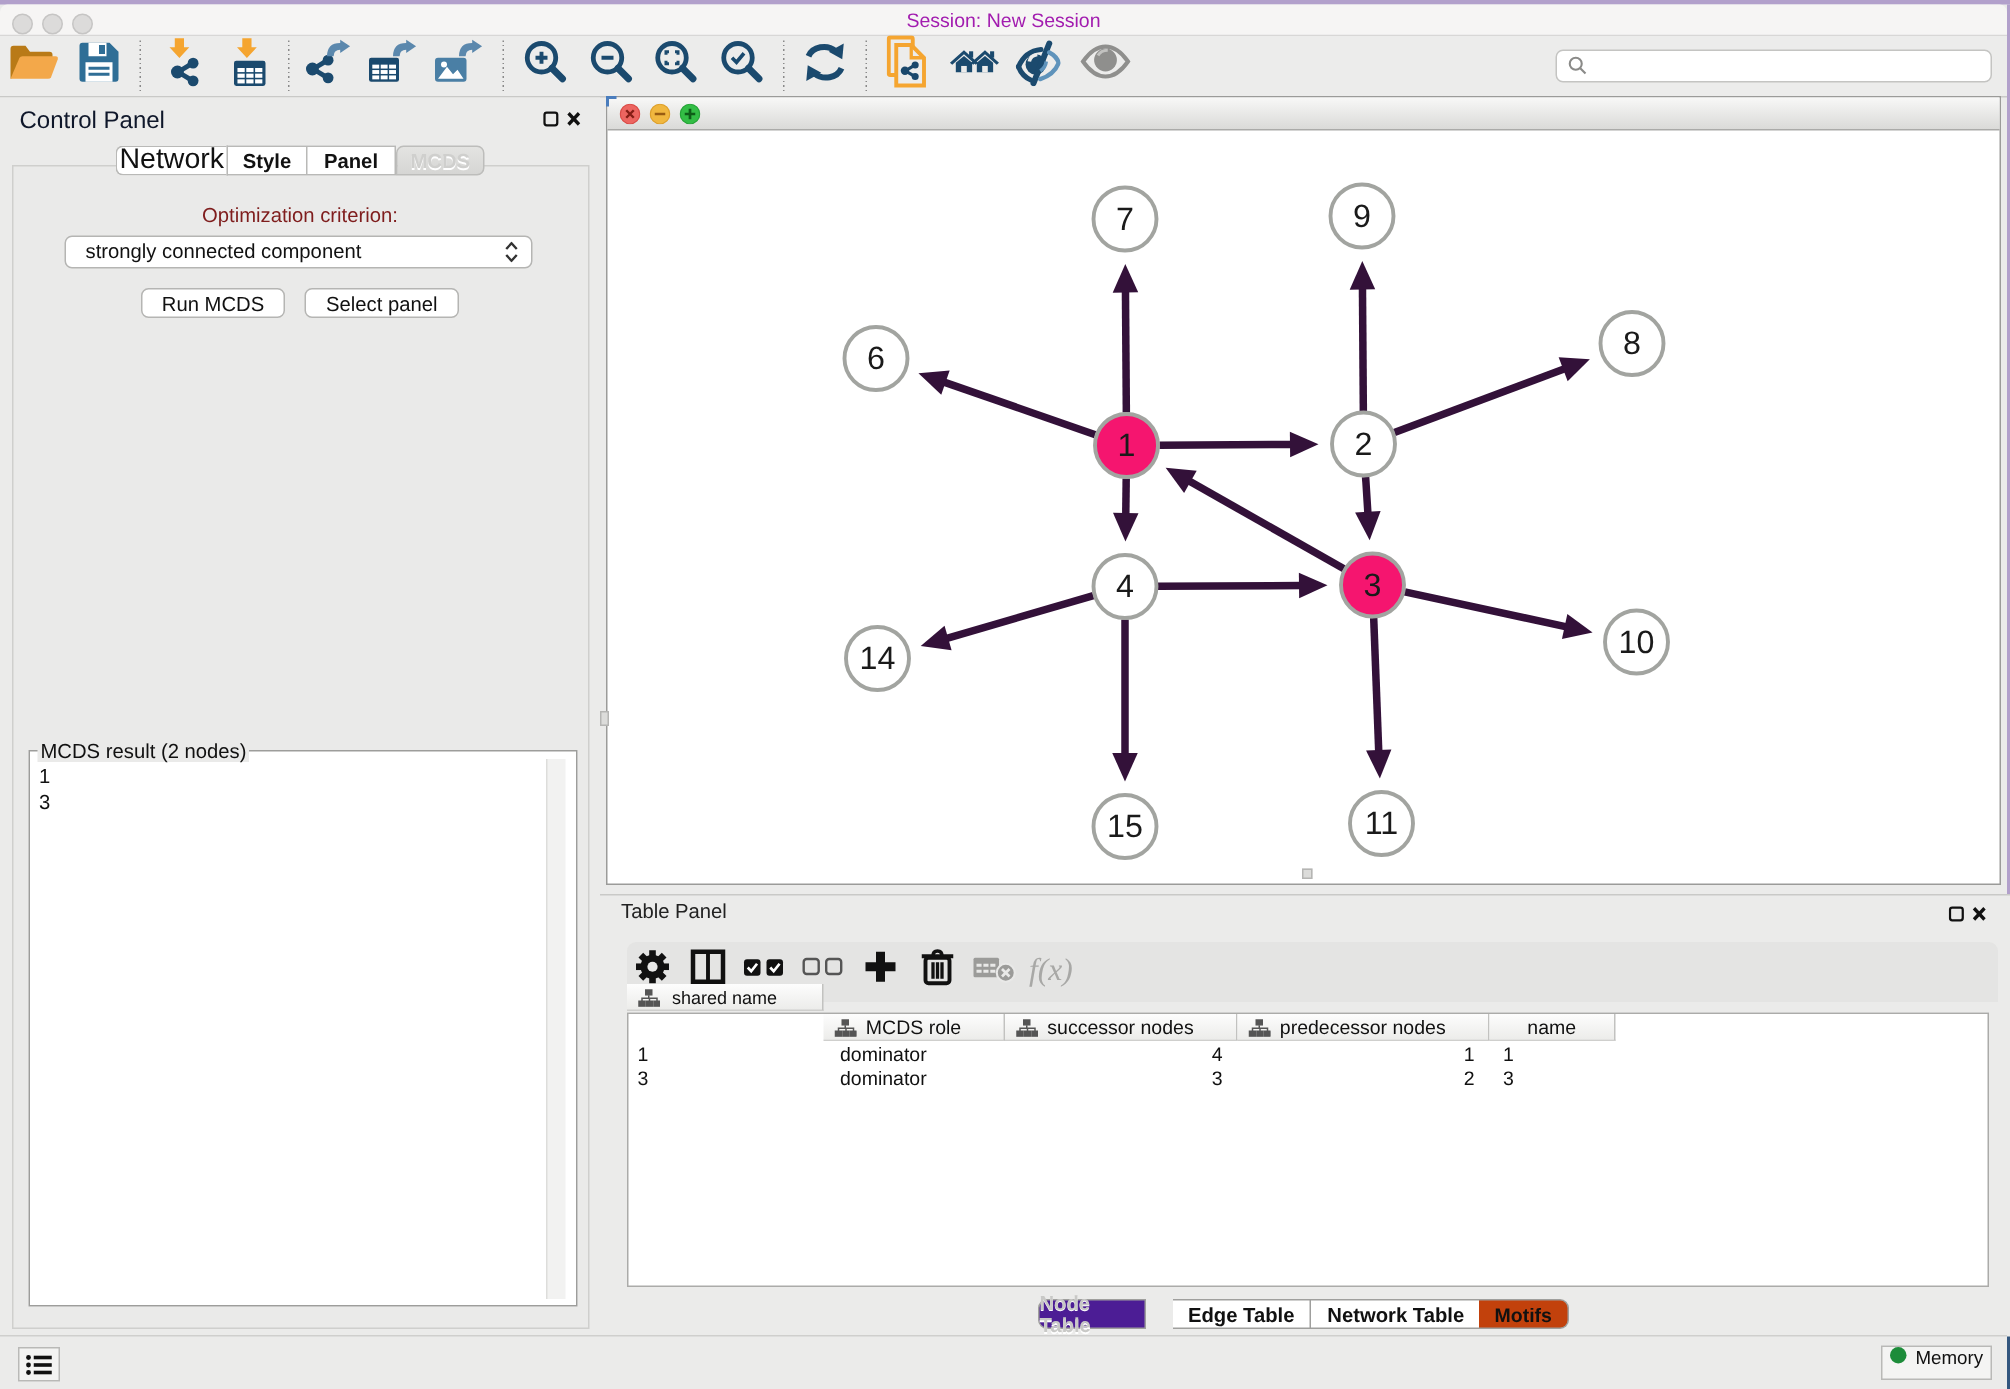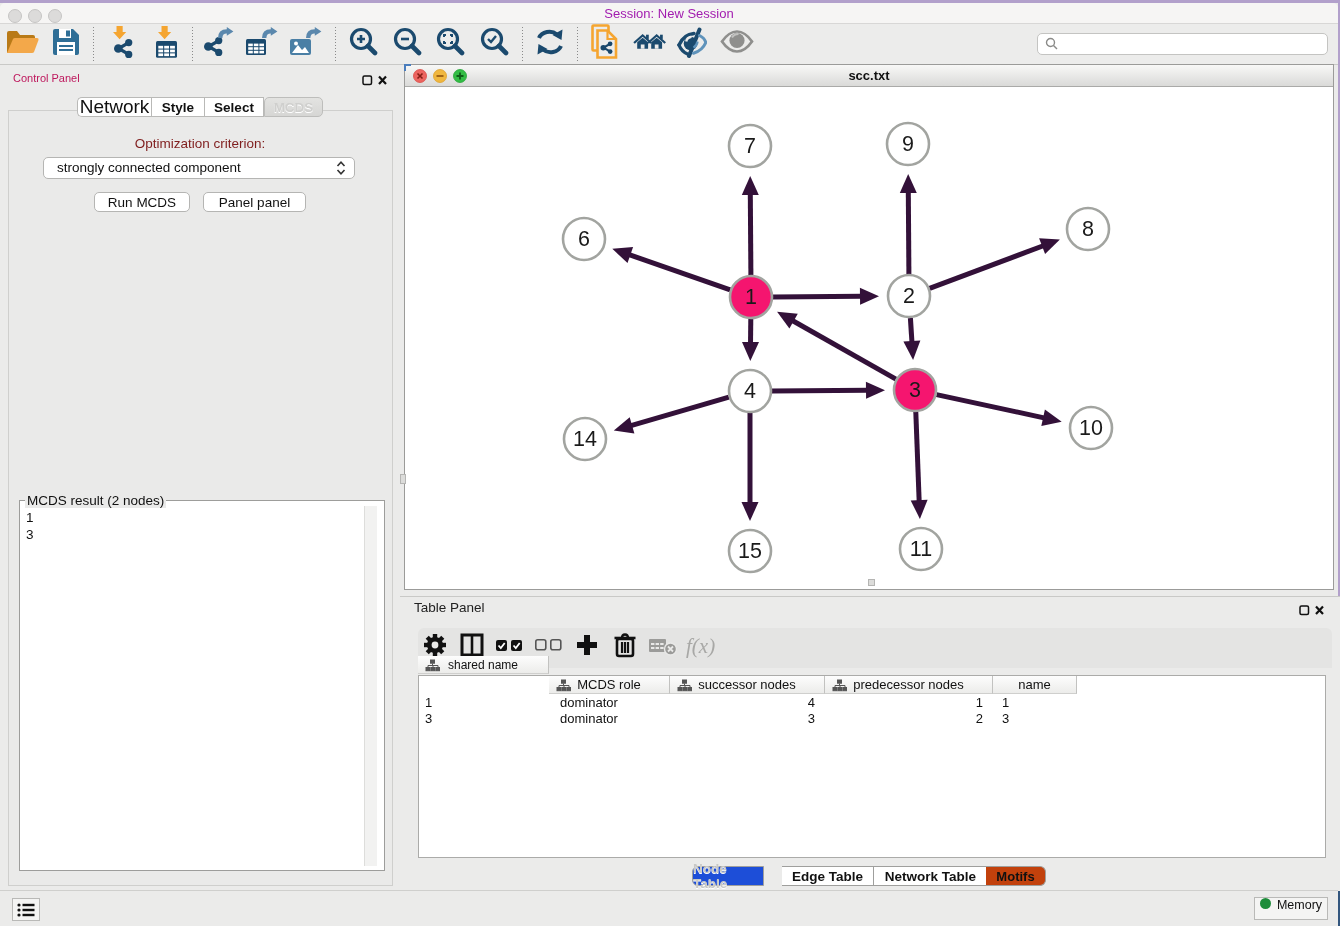--- a/index.html
+++ b/index.html
@@ -177,61 +177,60 @@
 <div class="abs" style="left:522px;top:27px;height:34px;width:1px;background:repeating-linear-gradient(#8a8a8a 0 1px,rgba(0,0,0,0) 1px 3px)"></div>
 <div class="abs" style="left:577px;top:27px;height:34px;width:1px;background:repeating-linear-gradient(#8a8a8a 0 1px,rgba(0,0,0,0) 1px 3px)"></div>
 <div class="abs" style="left:1037px;top:33px;width:289px;height:20px;background:#fff;border:1px solid #c4c4c2;border-radius:5px;">
     <svg width="14" height="14" viewBox="0 0 14 14" style="position:absolute;left:7px;top:3px">
       <circle cx="5.5" cy="5.5" r="4" fill="none" stroke="#8a8a88" stroke-width="1.4"></circle>
       <line x1="8.5" y1="8.5" x2="12" y2="12" stroke="#8a8a88" stroke-width="1.4"></line>
     </svg>
   </div>
 
 <div class="abs" style="left:0;top:65px;width:400px;height:825px;background:#ebebea"></div>
-<div class="abs" style="left:13px;top:72px;font-size:11px;color:#be185d">Control Panel</div>
+<div class="abs" style="left:13px;top:72px;font-size:16px;color:#0f172a">Control Panel</div>
 <div class="abs" style="left:362px;top:72px"><svg width="26" height="11" viewBox="0 0 26 11">
       <rect x="1" y="1" width="8.5" height="8.5" rx="1.5" fill="none" stroke="#111" stroke-width="1.5"></rect>
       <path d="M17 1.5 L24 9 M24 1.5 L17 9" stroke="#111" stroke-width="2.2"></path>
     </svg></div>
 <div class="abs" style="left:8px;top:110px;width:383px;height:774px;border:1px solid #cfcfcd;background:#eaeae9"></div>
 <div style="position:absolute;left:77px;top:97px;width:74px;height:20px;border-radius:5px 0 0 5px;background:#fff;border:1px solid #b9b9b7;border-right:none;box-sizing:border-box;display:flex;align-items:center;justify-content:center;font-size:19px;font-weight:400;color:#111">Network</div>
 <div style="position:absolute;left:151px;top:97px;width:53px;height:20px;background:#fff;border:1px solid #b9b9b7;border-right:none;box-sizing:border-box;display:flex;align-items:center;justify-content:center;font-size:13.5px;font-weight:700;color:#111">Style</div>
-<div style="position:absolute;left:204px;top:97px;width:60px;height:20px;background:#fff;border:1px solid #b9b9b7;border-right:1px solid #b9b9b7;box-sizing:border-box;display:flex;align-items:center;justify-content:center;font-size:13.5px;font-weight:700;color:#111">Select</div>
+<div style="position:absolute;left:204px;top:97px;width:60px;height:20px;background:#fff;border:1px solid #b9b9b7;border-right:1px solid #b9b9b7;box-sizing:border-box;display:flex;align-items:center;justify-content:center;font-size:13.5px;font-weight:700;color:#111">Panel</div>
 <div style="position:absolute;left:264px;top:97px;width:59px;height:20px;background:linear-gradient(#e3e3e1,#d6d6d4);border:1px solid #bdbdbb;border-radius:5px 5px 5px 0;box-sizing:border-box;display:flex;align-items:center;justify-content:center;font-size:13.5px;font-weight:700;color:#cfcfcd;text-shadow:0 1px 0 #fff">MCDS</div>
 <div class="abs" style="left:0;top:136px;width:400px;text-align:center;font-size:13.5px;color:#7f1d1d">Optimization criterion:</div>
 <div class="abs" style="left:43px;top:157px;width:310px;height:20px;background:#fff;border:1px solid #b5b5b3;border-radius:5px">
   <div class="abs" style="left:13px;top:2px;font-size:13.5px;color:#111">strongly connected component</div>
   <svg class="abs" width="10" height="14" viewBox="0 0 10 14" style="right:8px;top:3px">
     <path d="M1.5 5 L5 1.2 L8.5 5" fill="none" stroke="#333" stroke-width="1.6"></path>
     <path d="M1.5 9 L5 12.8 L8.5 9" fill="none" stroke="#333" stroke-width="1.6"></path>
   </svg>
 </div>
 <div class="abs" style="left:94px;top:192px;width:96px;height:20px;background:#fff;border:1px solid #b5b5b3;border-radius:5px;box-sizing:border-box;display:flex;align-items:center;justify-content:center;font-size:13.5px;color:#111">Run MCDS</div>
-<div class="abs" style="left:203px;top:192px;width:103px;height:20px;background:#fff;border:1px solid #b5b5b3;border-radius:5px;box-sizing:border-box;display:flex;align-items:center;justify-content:center;font-size:13.5px;color:#111">Panel panel</div>
+<div class="abs" style="left:203px;top:192px;width:103px;height:20px;background:#fff;border:1px solid #b5b5b3;border-radius:5px;box-sizing:border-box;display:flex;align-items:center;justify-content:center;font-size:13.5px;color:#111">Select panel</div>
 
 <div class="abs" style="left:19px;top:500px;width:364px;height:369px;border:1px solid #9d9d9b;background:#fff"></div>
 <div class="abs" style="left:25px;top:493px;background:#eaeae9;padding:0 2px;font-size:13.5px;color:#111">MCDS result (2 nodes)</div>
 <div class="abs" style="left:364px;top:506px;width:12px;height:360px;background:#f2f2f1;border-left:1px solid #dddddb"></div>
 <div class="abs" style="left:26px;top:509px;font-size:13.5px;color:#111;line-height:17px">1<br>3</div>
 
 <div class="abs" style="left:404px;top:64px;width:928px;height:524px;border:1px solid #9b9b99;background:#fff">
  <div class="abs" style="left:0;top:0;width:928px;height:21px;background:linear-gradient(#f8f8f7,#dadad8);border-bottom:1px solid #aaaaa8">
   <svg class="abs" width="14" height="14" style="left:8px;top:4px">
         <circle cx="7" cy="7" r="6.5" fill="#ec6560" stroke="#d94a45" stroke-width="0.8"></circle>
         <path d="M4.5 4.5 L9.5 9.5 M9.5 4.5 L4.5 9.5" stroke="#841d15" stroke-width="1.6"></path>
       </svg>
   <svg class="abs" width="14" height="14" style="left:28px;top:4px">
         <circle cx="7" cy="7" r="6.5" fill="#f0b73f" stroke="#dd9f2a" stroke-width="0.8"></circle>
         <path d="M3.5 7 L10.5 7" stroke="#985c12" stroke-width="1.8"></path>
       </svg>
   <svg class="abs" width="14" height="14" style="left:48px;top:4px">
         <circle cx="7" cy="7" r="6.5" fill="#33bd45" stroke="#24a336" stroke-width="0.8"></circle>
         <path d="M7 3.5 L7 10.5 M3.5 7 L10.5 7" stroke="#0e5d18" stroke-width="1.8"></path>
       </svg>
-  <div class="abs" style="left:0;top:3px;width:928px;text-align:center;font-size:13px;font-weight:700;color:#111">scc.txt</div>
  </div>
 </div>
 <svg width="934" height="504" viewBox="404 86 934 504" style="position:absolute;left:404px;top:86px">
     <g stroke="#331139" stroke-width="5" fill="none">
       <line x1="750.9" y1="275.0" x2="750.3" y2="193.0"></line>
       <line x1="730.2" y1="289.8" x2="628.4" y2="254.4"></line>
       <line x1="773.0" y1="296.9" x2="862.0" y2="296.3"></line>
       <line x1="750.8" y1="319.0" x2="750.5" y2="344.0"></line>
       <line x1="908.9" y1="274.0" x2="908.3" y2="191.0"></line>
       <line x1="929.6" y1="288.3" x2="1044.0" y2="245.5"></line>
@@ -402,21 +401,21 @@
 <div style="position:absolute;left:425px;top:695px;font-size:13px;color:#111">1</div>
 <div style="position:absolute;left:560px;top:695px;font-size:13px;color:#111">dominator</div>
 <div style="position:absolute;left:670px;top:695px;width:145px;text-align:right;font-size:13px;color:#111">4</div>
 <div style="position:absolute;left:825px;top:695px;width:158px;text-align:right;font-size:13px;color:#111">1</div>
 <div style="position:absolute;left:1002px;top:695px;font-size:13px;color:#111">1</div>
 <div style="position:absolute;left:425px;top:711px;font-size:13px;color:#111">3</div>
 <div style="position:absolute;left:560px;top:711px;font-size:13px;color:#111">dominator</div>
 <div style="position:absolute;left:670px;top:711px;width:145px;text-align:right;font-size:13px;color:#111">3</div>
 <div style="position:absolute;left:825px;top:711px;width:158px;text-align:right;font-size:13px;color:#111">2</div>
 <div style="position:absolute;left:1002px;top:711px;font-size:13px;color:#111">3</div>
-<div style="position:absolute;left:692px;top:866px;width:72px;height:20px;border-radius:6px 0 0 6px;background:#1d4ed8;border:1px solid #9f9f9d;border-left:1px solid #9f9f9d;box-sizing:border-box;display:flex;align-items:center;justify-content:center;font-size:13.5px;font-weight:700;color:#c8c8c6;text-shadow:0 1px 0 #fff;">Node Table</div>
+<div style="position:absolute;left:692px;top:866px;width:72px;height:20px;border-radius:6px 0 0 6px;background:#4c1d95;border:1px solid #9f9f9d;border-left:1px solid #9f9f9d;box-sizing:border-box;display:flex;align-items:center;justify-content:center;font-size:13.5px;font-weight:700;color:#c8c8c6;text-shadow:0 1px 0 #fff;">Node Table</div>
 <div style="position:absolute;left:782px;top:866px;width:92px;height:20px;background:#fff;border:1px solid #9f9f9d;border-left:none;box-sizing:border-box;display:flex;align-items:center;justify-content:center;font-size:13.5px;font-weight:700;color:#111;">Edge Table</div>
 <div style="position:absolute;left:874px;top:866px;width:114px;height:20px;background:#fff;border:1px solid #9f9f9d;border-left:none;box-sizing:border-box;display:flex;align-items:center;justify-content:center;font-size:13.5px;font-weight:700;color:#111;">Network Table</div>
 <div style="position:absolute;left:986px;top:866px;width:60px;height:20px;border-radius:0 6px 6px 0;background:#c2410c;border:1px solid #9f9f9d;border-left:none;box-sizing:border-box;display:flex;align-items:center;justify-content:center;font-size:13px;font-weight:700;color:#111;">Motifs</div>
 
 <div class="abs" style="left:0;top:890px;width:1338px;height:36px;background:#ebebea;border-top:1px solid #cfcfcd"></div>
 <div class="abs" style="left:12px;top:898px;width:26px;height:21px;background:#f4f4f3;border:1px solid #b9b9b7;display:flex;align-items:center;justify-content:center">
     <svg width="20" height="16" viewBox="0 0 20 16" style="">
       <g fill="#111">
         <circle cx="3" cy="3" r="1.6"></circle>
         <circle cx="3" cy="8" r="1.6"></circle>

